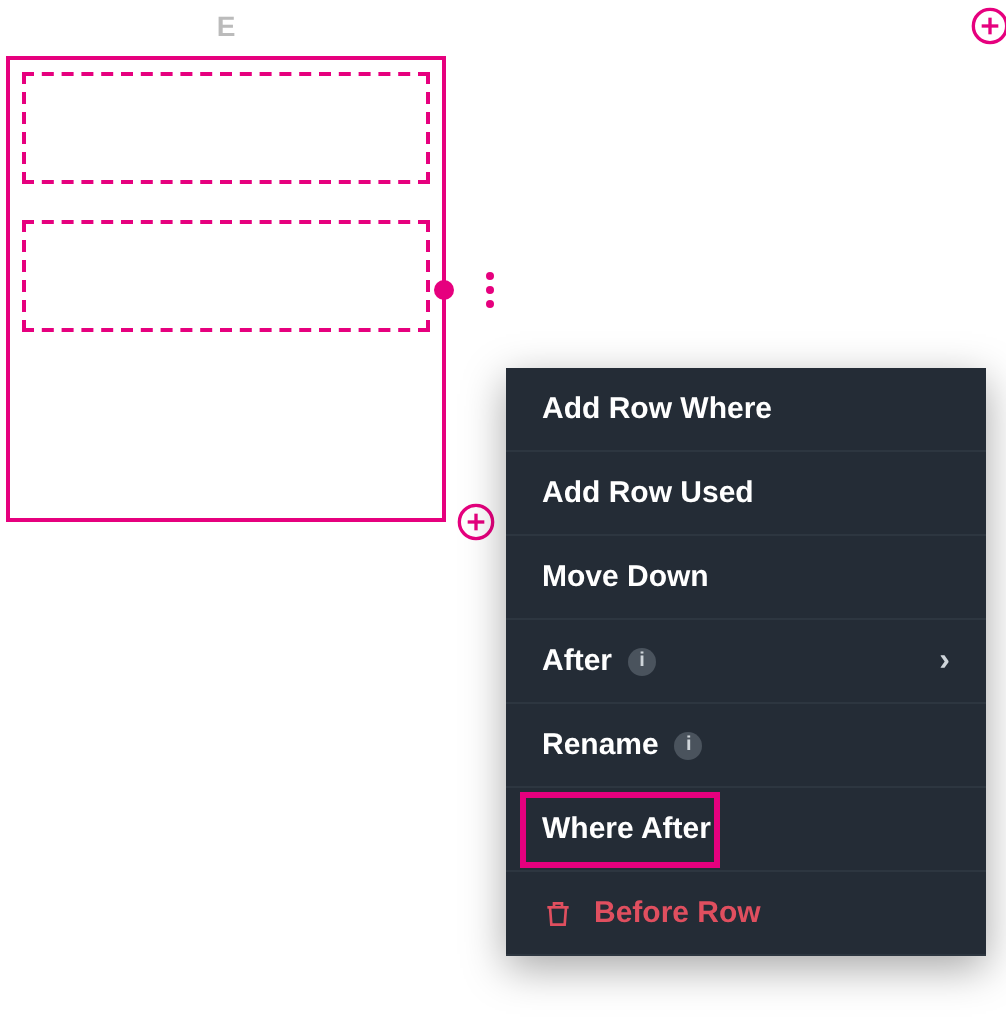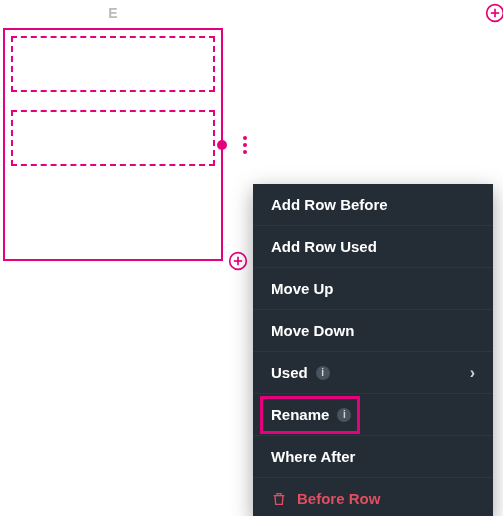--- a/index.html
+++ b/index.html
@@ -164,37 +164,34 @@
 
 <svg class="add-circle bottom" viewBox="0 0 24 24">
   <circle cx="12" cy="12" r="10" stroke-width="2"></circle>
   <line x1="12" y1="7" x2="12" y2="17" stroke-width="2"></line>
   <line x1="7" y1="12" x2="17" y2="12" stroke-width="2"></line>
 </svg>
 
 <div class="ctx-menu">
 
   <div class="mi">
-    <span>Add Row Before</span>
+    <span>Add Row Where</span>
   </div>
 
   <div class="mi">
     <span>Add Row Used</span>
   </div>
 
-  <div class="mi">
-    <span>Move Up</span>
-  </div>
 
   <div class="mi">
     <span>Move Down</span>
   </div>
 
   <div class="mi">
-    <span>Used</span>
+    <span>After</span>
     <span class="info-badge">i</span>
     <span class="spacer"></span>
     <span class="chev">›</span>
   </div>
 
   <div class="mi">
     <span>Rename</span>
     <span class="info-badge">i</span>
   </div>
 

